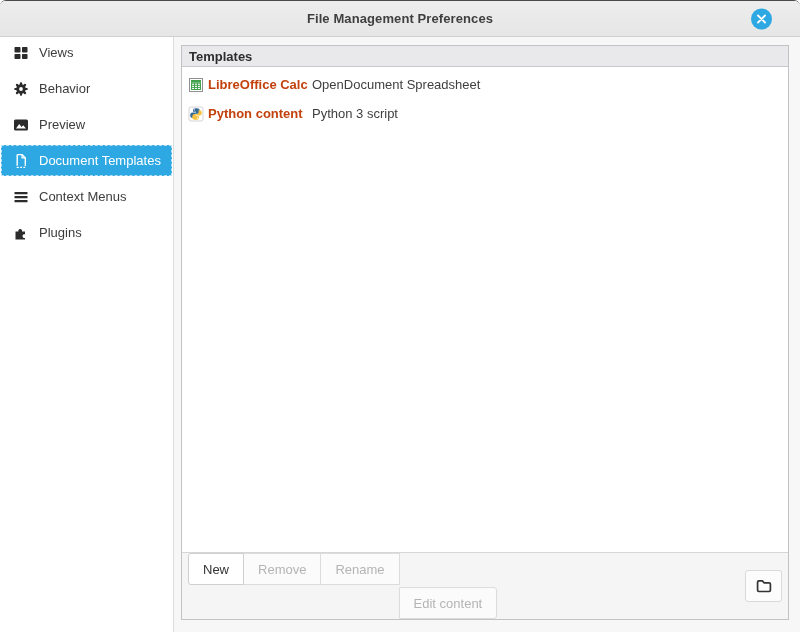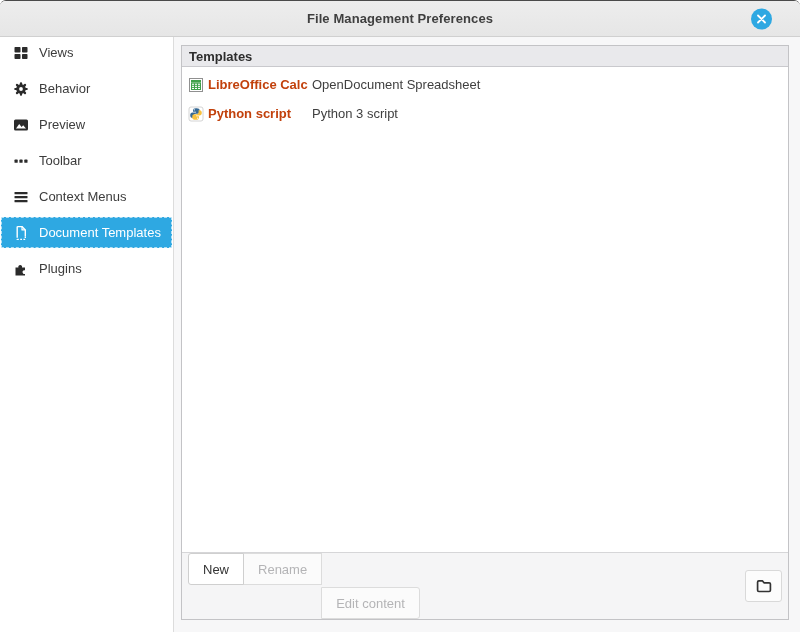--- a/index.html
+++ b/index.html
@@ -193,56 +193,44 @@
       <div class="side-item">
         <span class="icon">
           <svg width="16" height="16" viewBox="0 0 16 16">
             <rect class="ink" x="1" y="2.5" width="14" height="11" rx="1.5"></rect>
             <path d="M3 11.5 L6.2 7 L8.6 10 L10.2 8.2 L13 11.5 Z" fill="#ffffff"></path>
           </svg>
         </span>
         <span>Preview</span>
       </div>
 
-      <div class="side-item">
-        <span class="icon">
-          <svg width="16" height="16" viewBox="0 0 16 16">
-            <g class="ink">
-              <rect x="1.5" y="6.6" width="3.2" height="3.2" rx="0.6"></rect>
-              <rect x="6.4" y="6.6" width="3.2" height="3.2" rx="0.6"></rect>
-              <rect x="11.3" y="6.6" width="3.2" height="3.2" rx="0.6"></rect>
-            </g>
-          </svg>
-        </span>
-        <span>Toolbar</span>
+
+      <div class="side-item selected">
+        <span class="icon">
+          <svg width="16" height="16" viewBox="0 0 16 16">
+            <path class="ink-s" d="M4.2 1.6 H9 L12.3 4.9 V11" fill="none" stroke-width="1.4" stroke-linejoin="round"></path>
+            <path class="ink-s" d="M4.2 1.6 V11" fill="none" stroke-width="1.4"></path>
+            <path class="ink-s" d="M4.2 11 V14.4 H12.3 V11" fill="none" stroke-width="1.4" stroke-dasharray="1.8 1.4"></path>
+            <path class="ink-s" d="M9 1.6 V4.9 H12.3" fill="none" stroke-width="1.2" stroke-linejoin="round"></path>
+          </svg>
+        </span>
+        <span>Document Templates</span>
       </div>
 
       <div class="side-item">
         <span class="icon">
           <svg width="16" height="16" viewBox="0 0 16 16">
             <g class="ink">
               <rect x="1.5" y="3" width="13" height="2.2" rx="0.5"></rect>
               <rect x="1.5" y="7" width="13" height="2.2" rx="0.5"></rect>
               <rect x="1.5" y="11" width="13" height="2.2" rx="0.5"></rect>
             </g>
           </svg>
         </span>
         <span>Context Menus</span>
-      </div>
-
-      <div class="side-item selected">
-        <span class="icon">
-          <svg width="16" height="16" viewBox="0 0 16 16">
-            <path class="ink-s" d="M4.2 1.6 H9 L12.3 4.9 V11" fill="none" stroke-width="1.4" stroke-linejoin="round"></path>
-            <path class="ink-s" d="M4.2 1.6 V11" fill="none" stroke-width="1.4"></path>
-            <path class="ink-s" d="M4.2 11 V14.4 H12.3 V11" fill="none" stroke-width="1.4" stroke-dasharray="1.8 1.4"></path>
-            <path class="ink-s" d="M9 1.6 V4.9 H12.3" fill="none" stroke-width="1.2" stroke-linejoin="round"></path>
-          </svg>
-        </span>
-        <span>Document Templates</span>
       </div>
 
       <div class="side-item">
         <span class="icon">
           <svg width="16" height="16" viewBox="0 0 16 16">
             <path class="ink" d="M2.5 6.5 H5.4 A1.9 1.9 0 1 1 9 6.5 H12 V9.3 A1.9 1.9 0 1 0 12 12.9 V14.5 H2.5 Z"></path>
           </svg>
         </span>
         <span>Plugins</span>
       </div>
@@ -276,29 +264,30 @@
           <div class="tpl-row">
             <span class="file-icon">
               <svg width="16" height="16" viewBox="0 0 16 16">
                 <rect x="1" y="1" width="14" height="14" rx="2" fill="#ffffff" stroke="#c9c9c9" stroke-width="0.8"></rect>
                 <path fill="#366994" d="M7.9 2.2 c-2 0 -2.9 0.9 -2.9 2.1 v1.5 h3 v0.7 H4.4 c-1.3 0 -2.2 1 -2.2 2.7 0 1.6 0.8 2.6 2 2.6 h1.2 v-1.7 c0-1.3 1.1-2.3 2.4-2.3 h2 c1.1 0 1.9-0.9 1.9-2 V4.3 c0-1.3-1.3-2.1-2.9-2.1 z"></path>
                 <circle cx="6.3" cy="3.8" r="0.65" fill="#ffffff"></circle>
                 <path fill="#f7c13e" d="M8.1 13.8 c2 0 2.9-0.9 2.9-2.1 v-1.5 h-3 v-0.7 h3.6 c1.3 0 2.2-1 2.2-2.7 0-1.6-0.8-2.6-2-2.6 h-1.2 v1.7 c0 1.3-1.1 2.3-2.4 2.3 h-2 c-1.1 0-1.9 0.9-1.9 2 v1.5 c0 1.3 1.3 2.1 2.9 2.1 z"></path>
                 <circle cx="9.7" cy="12.2" r="0.65" fill="#ffffff"></circle>
               </svg>
             </span>
-            <span class="tpl-name">Python script</span>
+            <span class="tpl-name">Python content</span>
             <span class="tpl-desc">Python 3 script</span>
           </div>
 
         </div>
 
         <div class="actionbar">
           <div class="btn-group">
             <button class="btn enabled">New</button>
+            <button class="btn disabled">Remove</button>
             <button class="btn disabled">Rename</button>
             <button class="btn disabled">Edit content</button>
           </div>
           <button class="icon-btn">
             <span style="display:inline-flex">
               <svg width="18" height="18" viewBox="0 0 16 16">
                 <path d="M2.3 4.6 c0-0.6 0.5-1.1 1.1-1.1 h3.3 l1.3 1.7 h4.6 c0.6 0 1.1 0.5 1.1 1.1 v5.5 c0 0.6-0.5 1.1-1.1 1.1 H3.4 c-0.6 0-1.1-0.5-1.1-1.1 z" fill="none" stroke="#333333" stroke-width="1.5" stroke-linejoin="round"></path>
               </svg>
             </span>
           </button>

